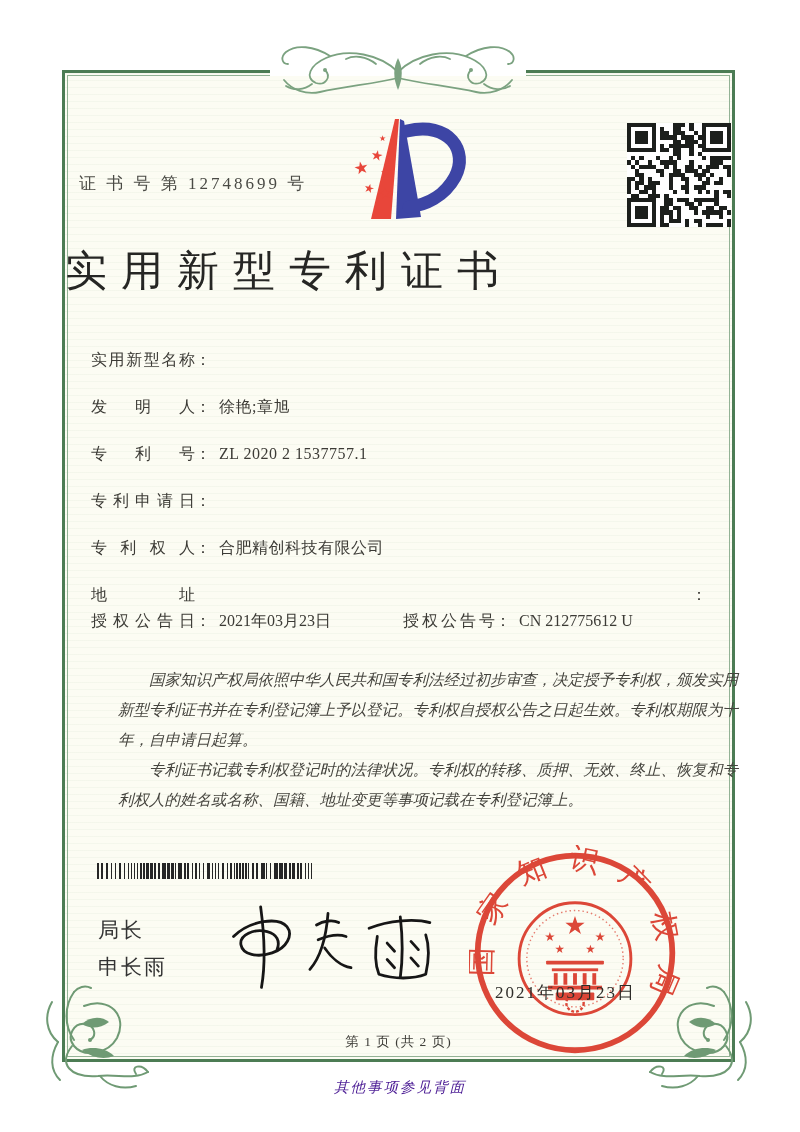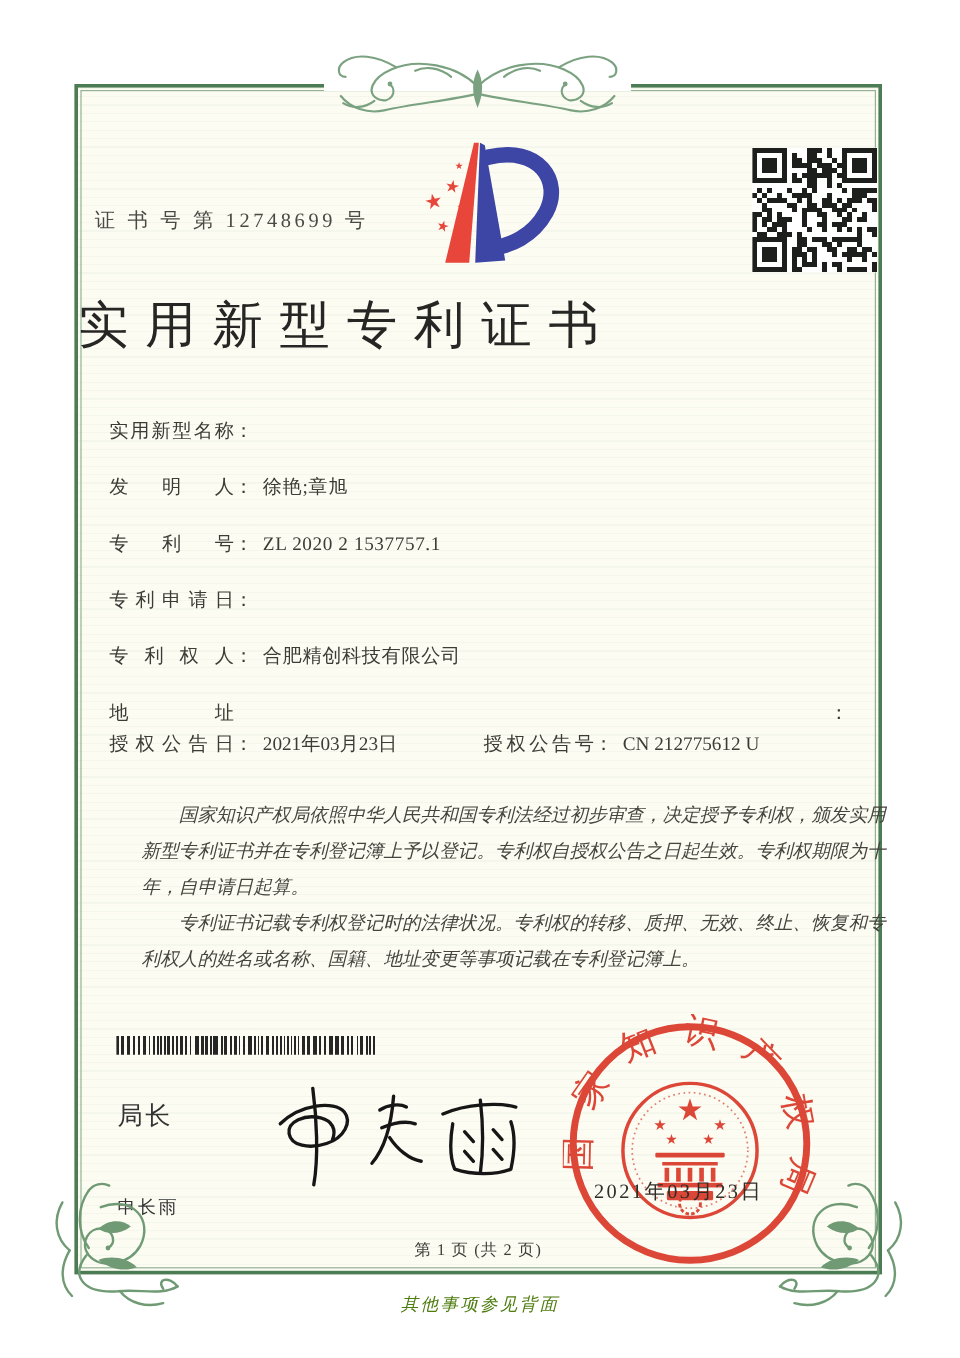--- a/index.html
+++ b/index.html
@@ -47,30 +47,30 @@
 
   
   .body-text { position:absolute; left:26px; top:592px; width:626px;
     font-size:15.5px; line-height:30px; color:#45443e; font-style:italic;margin-left:27px; }
   .body-text p { text-indent:2em; margin:0; }
 
   
   .barcode { position:absolute; left:32px; top:790px; width:216px; height:16px; }
   .barcode svg { width:100%; height:100%; fill:#262626; }
   .officer-title { position:absolute; left:33px; top:843px; font-size:21px; letter-spacing:2px; color:#333; font-family:"Liberation Sans","DejaVu Sans",sans-serif; }
-  .officer-name  { position:absolute; left:33px; top:924px; font-size:15px; letter-spacing:2px; color:#333; font-family:Liberation Serif, serif; }
+  .officer-name  { position:absolute; left:33px; top:880px; font-size:21px; letter-spacing:2px; color:#333; font-family:Liberation Serif, serif; }
   .signature { position:absolute; left:148px; top:816px; width:230px; height:118px; }
 
   .seal { position:absolute; left:404px; top:772px; width:212px; height:212px; opacity:.93; }
   .seal-date { position:absolute; left:430px; top:908px; font-size:17px; letter-spacing:2px; color:#2e2d29; }
 
   .page-num { position:absolute; left:0; bottom:8px; width:100%; text-align:center; font-size:13.5px; color:#3e3d38; letter-spacing:1px; }
 
   .back-note { position:absolute; left:0; top:1078px; width:100%; text-align:center;
-    font-size:14.5px; font-style:italic; color:#4d7c0f; letter-spacing:2px; }
+    font-size:14.5px; font-style:italic; color:#4c1d95; letter-spacing:2px; }
 </style>
 </head>
 <body>
 
 <div class="page">
 
   <div class="cert-border">
     <div class="cert-inner-line"></div>
 
     <div class="cert-no">证 书 号 第 12748699 号</div>

